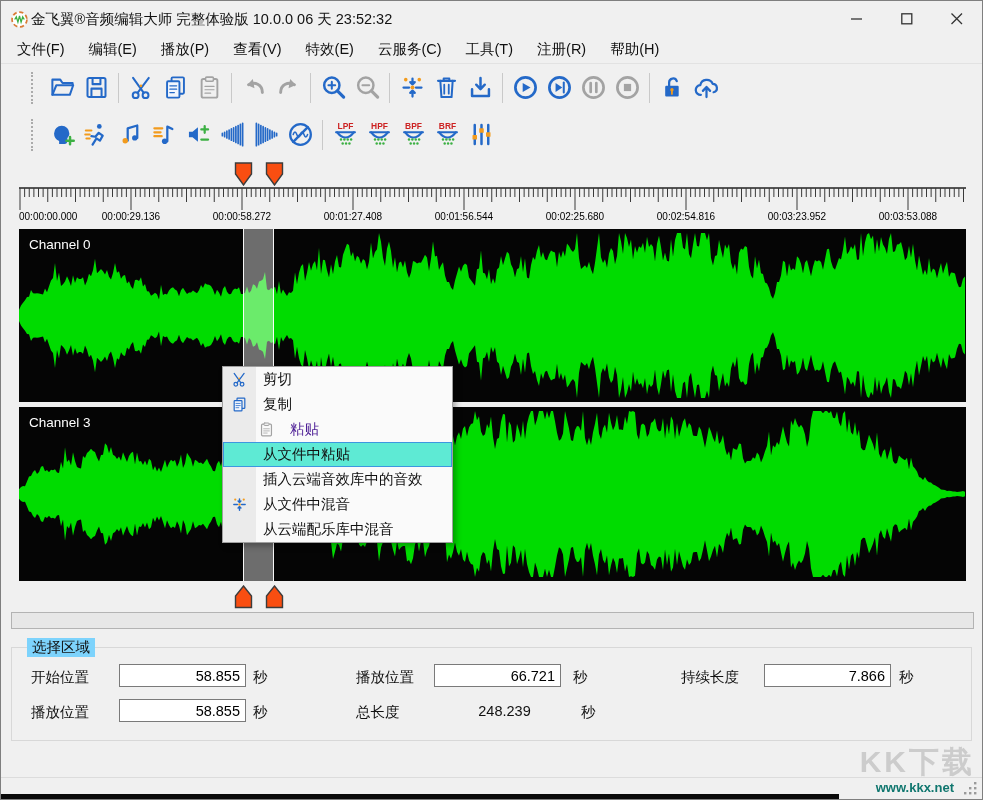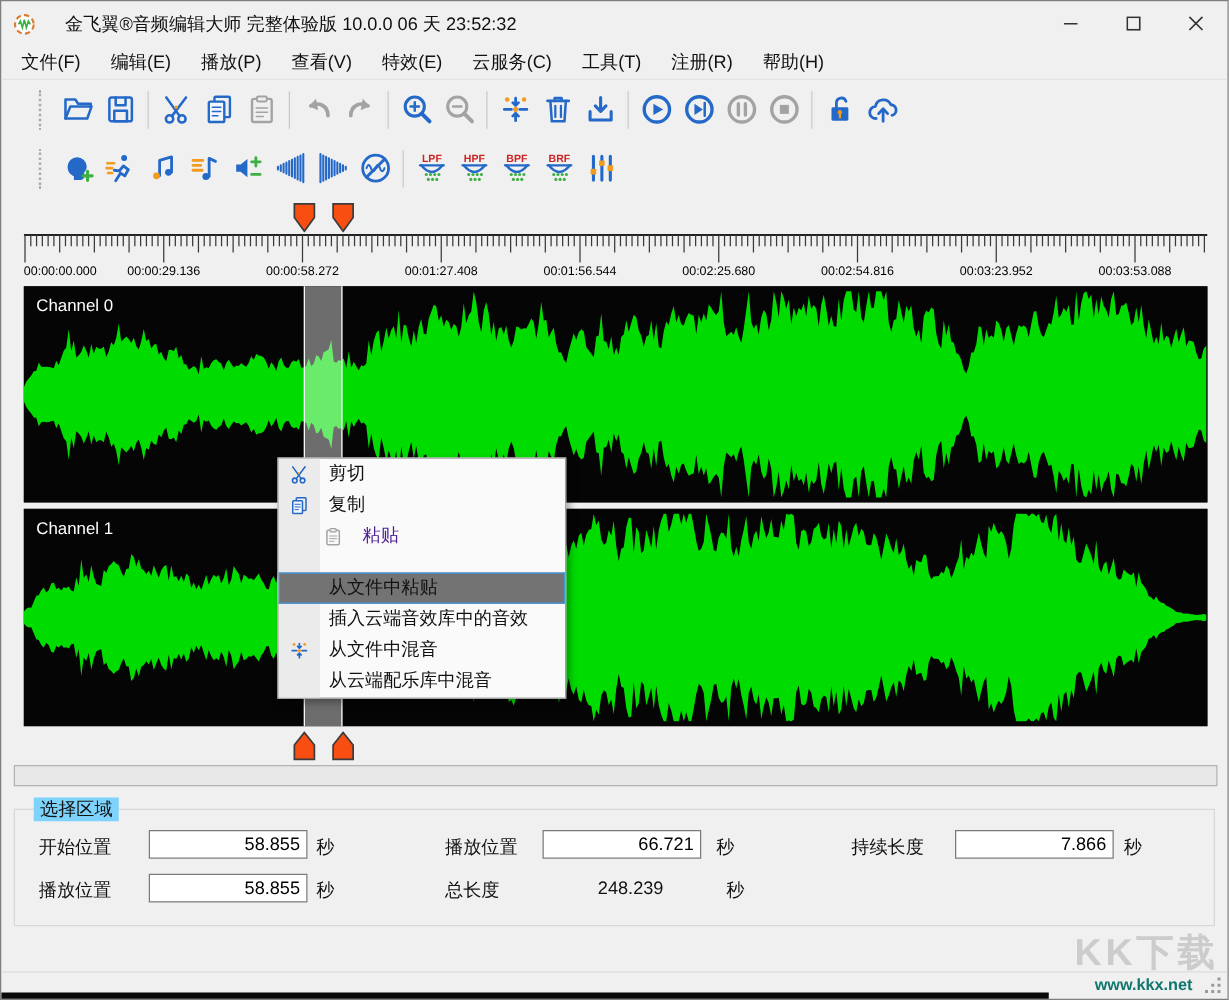--- a/index.html
+++ b/index.html
@@ -1,21 +1,21 @@
 <!DOCTYPE html>
 <html><head>
 <meta charset="utf-8">
 <style>
   html,body{margin:0;padding:0;background:#9a9a9a;}
   .window{position:relative;width:983px;height:800px;background:#f0f0f0;border:1px solid #7f7f7f;
     box-sizing:border-box;overflow:hidden;font-family:"Liberation Sans","DejaVu Sans",sans-serif;color:#111;}
   
   .titlebar{position:absolute;top:0;left:0;right:0;height:36px;display:flex;align-items:center;padding-left:10px;}
   .app-icon{width:17px;height:17px;display:inline-block;}
-  .title-text{font-size:14.5px;margin-left:24px;white-space:nowrap;}
+  .title-text{font-size:14.5px;margin-left:3px;white-space:nowrap;}
   .win-controls{position:absolute;right:0;top:0;height:36px;display:flex;}
   .win-btn{width:50px;height:36px;display:flex;align-items:center;justify-content:center;}
   
   .menubar{position:absolute;top:36px;left:0;right:0;height:26px;display:flex;align-items:flex-start;
     padding-left:4px;font-size:14.5px;border-bottom:1px solid #e2e2e2;}
   .menu-item{padding:3px 12px;cursor:default;}
   
   .toolbar{position:absolute;left:0;right:0;display:flex;align-items:center;padding-left:8px;margin-left:20px;}
   .toolbar1{top:63px;height:47px;}
   .toolbar2{top:110px;height:47px;}
@@ -41,21 +41,21 @@
   .field-label,.field-unit,.field-value{position:absolute;font-size:14.5px;}
   .field-input{position:absolute;width:127px;height:23px;border:1px solid #7a7a7a;background:#fff;
     font-size:14.5px;text-align:right;padding:0 5px;box-sizing:border-box;
     font-family:"Liberation Sans","DejaVu Sans",sans-serif;}
   .field-value{width:127px;text-align:right;}
   
   .context-menu{position:absolute;left:221px;top:365px;width:229px;background:#fafafa;
     border:1px solid #9f9f9f;box-shadow:3px 3px 6px rgba(0,0,0,0.3);z-index:20;}
   .context-menu::before{content:'';position:absolute;left:0;top:0;bottom:0;width:33px;background:#ebebeb;}
   .cm-item{position:relative;z-index:1;height:25px;line-height:25px;font-size:14.5px;}
-  .cm-item.selected{background:#737373;outline:1px solid #3d97e0;outline-offset:-1px;margin-top:16px;}
+  .cm-item.selected{background:#5eead4;outline:1px solid #3d97e0;outline-offset:-1px;}
   .cm-item.disabled{color:#4c1d95;margin-left:27px;}
   .cm-icon{position:absolute;left:8px;top:4px;width:17px;height:17px;}
   .cm-label{margin-left:40px;white-space:nowrap;}
   
   .status-sep{position:absolute;left:0;right:0;top:776px;border-top:1px solid #dcdcdc;}
   .resize-grip{position:absolute;right:4px;top:780px;}
   .watermark1{position:absolute;right:7px;top:741px;font-size:30px;font-weight:bold;color:#cccccc;
     letter-spacing:3px;z-index:15;}
   .watermark2{position:absolute;right:28px;top:779px;font-size:13px;font-weight:bold;color:#0f766e;z-index:15;}
   .bottom-strip{position:absolute;left:0;top:793px;width:838px;height:7px;background:#0a0a0a;overflow:hidden;}
@@ -715,21 +715,21 @@
       </svg></div>
 
   <div class="wave-panel" id="ch0">
     <span class="ch-label">Channel 0</span>
     <svg id="wave0" width="947" height="173">
         <rect width="947" height="173" fill="#050505"></rect>
         <path d="M0 81.0 L0 81.0 L2 76.4 L4 73.7 L6 71.3 L8 68.0 L10 67.8 L12 61.0 L14 64.3 L16 64.6 L18 64.3 L20 64.5 L22 65.0 L24 65.5 L26 59.5 L28 63.2 L30 57.2 L32 51.5 L34 49.0 L36 34.1 L38 51.9 L40 43.4 L42 57.0 L44 55.2 L46 52.6 L48 47.2 L50 51.4 L52 57.1 L54 46.2 L56 53.9 L58 48.3 L60 49.9 L62 49.9 L64 48.2 L66 56.6 L68 52.0 L70 44.7 L72 47.3 L74 41.2 L76 29.8 L78 44.3 L80 42.2 L82 40.1 L84 42.2 L86 45.4 L88 41.1 L90 47.7 L92 50.5 L94 43.9 L96 34.1 L98 43.7 L100 42.2 L102 49.7 L104 46.8 L106 46.0 L108 54.5 L110 52.3 L112 57.5 L114 60.0 L116 51.0 L118 50.7 L120 52.0 L122 48.3 L124 57.6 L126 54.9 L128 62.2 L130 62.6 L132 66.7 L134 65.4 L136 63.8 L138 65.3 L140 70.6 L142 55.8 L144 66.0 L146 64.7 L148 65.6 L150 61.4 L152 59.2 L154 58.3 L156 60.5 L158 61.8 L160 67.2 L162 61.3 L164 58.8 L166 62.1 L168 64.9 L170 63.5 L172 63.6 L174 61.6 L176 63.1 L178 64.3 L180 61.2 L182 56.0 L184 59.0 L186 54.2 L188 55.4 L190 55.7 L192 56.9 L194 60.5 L196 65.9 L198 60.8 L200 63.4 L202 67.8 L204 59.7 L206 56.9 L208 62.8 L210 65.2 L212 65.1 L214 60.9 L216 59.4 L218 60.3 L220 58.2 L222 65.1 L224 64.9 L226 63.7 L228 57.6 L230 63.9 L232 61.8 L234 55.2 L236 56.2 L238 59.8 L240 52.5 L242 51.7 L244 50.2 L246 43.0 L248 60.2 L250 61.2 L252 58.9 L254 59.8 L256 57.8 L258 65.3 L260 51.9 L262 65.1 L264 60.4 L266 64.0 L268 67.1 L270 63.2 L272 64.0 L274 61.7 L276 43.2 L278 55.3 L280 43.8 L282 37.3 L284 35.1 L286 52.1 L288 43.7 L290 32.9 L292 41.7 L294 35.0 L296 31.9 L298 41.3 L300 18.7 L302 45.1 L304 30.7 L306 31.3 L308 41.2 L310 48.4 L312 35.3 L314 45.3 L316 32.6 L318 26.1 L320 37.9 L322 38.5 L324 25.7 L326 20.3 L328 14.7 L330 16.0 L332 27.5 L334 23.1 L336 32.5 L338 26.8 L340 28.6 L342 34.8 L344 30.1 L346 31.7 L348 40.4 L350 32.7 L352 13.4 L354 29.6 L356 22.9 L358 20.2 L360 4.0 L362 12.8 L364 28.8 L366 36.9 L368 19.5 L370 12.6 L372 22.1 L374 39.1 L376 28.3 L378 43.5 L380 33.7 L382 32.6 L384 38.6 L386 31.4 L388 43.3 L390 48.9 L392 43.5 L394 32.1 L396 32.8 L398 34.6 L400 33.6 L402 33.8 L404 30.1 L406 25.8 L408 28.5 L410 42.1 L412 29.7 L414 12.3 L416 27.5 L418 26.8 L420 41.0 L422 36.6 L424 33.2 L426 46.4 L428 53.0 L430 53.0 L432 58.5 L434 61.1 L436 51.5 L438 44.5 L440 37.6 L442 42.8 L444 36.8 L446 34.4 L448 35.9 L450 48.5 L452 51.3 L454 54.0 L456 56.8 L458 40.2 L460 39.4 L462 21.3 L464 43.8 L466 44.4 L468 50.3 L470 39.9 L472 55.3 L474 49.2 L476 54.7 L478 40.6 L480 38.6 L482 27.1 L484 36.3 L486 29.4 L488 22.8 L490 24.7 L492 35.3 L494 39.6 L496 48.6 L498 40.3 L500 39.0 L502 27.1 L504 43.2 L506 29.3 L508 48.5 L510 49.5 L512 36.0 L514 28.1 L516 30.9 L518 21.7 L520 16.0 L522 28.7 L524 23.0 L526 30.3 L528 31.3 L530 25.4 L532 21.4 L534 22.7 L536 23.5 L538 38.3 L540 22.8 L542 28.9 L544 21.6 L546 27.5 L548 14.5 L550 17.1 L552 20.7 L554 22.9 L556 20.0 L558 4.0 L560 28.9 L562 40.0 L564 38.2 L566 36.3 L568 38.9 L570 32.7 L572 40.4 L574 45.3 L576 33.8 L578 18.9 L580 4.0 L582 28.3 L584 33.9 L586 30.2 L588 38.7 L590 24.8 L592 19.0 L594 21.9 L596 35.3 L598 27.0 L600 4.0 L602 12.3 L604 24.9 L606 4.0 L608 9.0 L610 17.9 L612 10.6 L614 30.5 L616 17.0 L618 23.7 L620 17.2 L622 19.1 L624 13.8 L626 24.0 L628 7.8 L630 18.1 L632 14.9 L634 17.8 L636 32.4 L638 14.7 L640 6.8 L642 18.0 L644 31.5 L646 23.5 L648 31.7 L650 32.6 L652 9.9 L654 27.8 L656 11.0 L658 4.0 L660 4.0 L662 4.0 L664 18.8 L666 20.6 L668 4.0 L670 25.0 L672 29.2 L674 15.7 L676 4.0 L678 17.1 L680 17.4 L682 4.0 L684 4.0 L686 4.0 L688 11.2 L690 4.0 L692 28.9 L694 36.6 L696 27.1 L698 26.2 L700 10.8 L702 20.4 L704 29.1 L706 15.6 L708 20.1 L710 15.1 L712 33.6 L714 40.4 L716 34.5 L718 45.7 L720 24.0 L722 19.5 L724 20.7 L726 17.0 L728 18.3 L730 37.8 L732 46.4 L734 49.5 L736 27.2 L738 39.4 L740 30.5 L742 44.3 L744 45.0 L746 53.4 L748 54.5 L750 58.9 L752 66.6 L754 69.7 L756 64.0 L758 52.9 L760 53.0 L762 46.4 L764 31.7 L766 33.0 L768 47.4 L770 34.3 L772 41.4 L774 39.2 L776 41.1 L778 27.3 L780 29.5 L782 34.7 L784 44.4 L786 33.6 L788 30.9 L790 39.1 L792 47.3 L794 37.7 L796 30.9 L798 32.5 L800 31.3 L802 33.0 L804 40.7 L806 30.2 L808 20.3 L810 19.7 L812 32.2 L814 38.5 L816 40.7 L818 35.0 L820 29.1 L822 30.5 L824 20.8 L826 7.5 L828 25.3 L830 22.5 L832 17.2 L834 20.6 L836 15.0 L838 30.8 L840 30.6 L842 4.0 L844 27.2 L846 13.3 L848 5.4 L850 4.0 L852 10.2 L854 6.5 L856 25.6 L858 10.3 L860 22.4 L862 8.0 L864 15.6 L866 18.9 L868 25.0 L870 10.0 L872 4.0 L874 23.0 L876 22.2 L878 15.5 L880 15.2 L882 13.0 L884 21.1 L886 31.3 L888 28.5 L890 16.7 L892 28.8 L894 14.7 L896 31.3 L898 41.6 L900 26.4 L902 36.1 L904 46.1 L906 40.4 L908 46.2 L910 29.0 L912 44.1 L914 39.6 L916 41.0 L918 49.3 L920 40.9 L922 33.9 L924 44.7 L926 37.9 L928 32.8 L930 47.9 L932 43.4 L934 43.8 L936 44.6 L938 53.2 L940 58.3 L942 57.8 L944 49.7 L946 47.6 L946 125.4 L944 123.3 L942 115.2 L940 114.7 L938 119.8 L936 128.4 L934 129.2 L932 129.6 L930 125.1 L928 140.2 L926 135.1 L924 128.3 L922 139.1 L920 132.1 L918 123.7 L916 132.0 L914 133.4 L912 128.9 L910 144.0 L908 126.8 L906 132.6 L904 126.9 L902 136.9 L900 146.6 L898 131.4 L896 141.7 L894 158.3 L892 144.2 L890 156.3 L888 144.5 L886 141.7 L884 151.9 L882 160.0 L880 157.8 L878 157.5 L876 150.8 L874 150.0 L872 169.0 L870 163.0 L868 148.0 L866 154.1 L864 157.4 L862 165.0 L860 150.6 L858 162.7 L856 147.4 L854 166.5 L852 162.8 L850 169.0 L848 167.6 L846 159.7 L844 145.8 L842 169.0 L840 142.4 L838 142.2 L836 158.0 L834 152.4 L832 155.8 L830 150.5 L828 147.7 L826 165.5 L824 152.2 L822 142.5 L820 143.9 L818 138.0 L816 132.3 L814 134.5 L812 140.8 L810 153.3 L808 152.7 L806 142.8 L804 132.3 L802 140.0 L800 141.7 L798 140.5 L796 142.1 L794 135.3 L792 125.7 L790 133.9 L788 142.1 L786 139.4 L784 128.6 L782 138.3 L780 143.5 L778 145.7 L776 131.9 L774 133.8 L772 131.6 L770 138.7 L768 125.6 L766 140.0 L764 141.3 L762 126.6 L760 120.0 L758 120.1 L756 109.0 L754 103.3 L752 106.4 L750 114.1 L748 118.5 L746 119.6 L744 128.0 L742 128.7 L740 142.5 L738 133.6 L736 145.8 L734 123.5 L732 126.6 L730 135.2 L728 154.7 L726 156.0 L724 152.3 L722 153.5 L720 149.0 L718 127.3 L716 138.5 L714 132.6 L712 139.4 L710 157.9 L708 152.9 L706 157.4 L704 143.9 L702 152.6 L700 162.2 L698 146.8 L696 145.9 L694 136.4 L692 144.1 L690 169.0 L688 161.8 L686 169.0 L684 169.0 L682 169.0 L680 155.6 L678 155.9 L676 169.0 L674 157.3 L672 143.8 L670 148.0 L668 169.0 L666 152.4 L664 154.2 L662 169.0 L660 169.0 L658 169.0 L656 162.0 L654 145.2 L652 163.1 L650 140.4 L648 141.3 L646 149.5 L644 141.5 L642 155.0 L640 166.2 L638 158.3 L636 140.6 L634 155.2 L632 158.1 L630 154.9 L628 165.2 L626 149.0 L624 159.2 L622 153.9 L620 155.8 L618 149.3 L616 156.0 L614 142.5 L612 162.4 L610 155.1 L608 164.0 L606 169.0 L604 148.1 L602 160.7 L600 169.0 L598 146.0 L596 137.7 L594 151.1 L592 154.0 L590 148.2 L588 134.3 L586 142.8 L584 139.1 L582 144.7 L580 169.0 L578 154.1 L576 139.2 L574 127.7 L572 132.6 L570 140.3 L568 134.1 L566 136.7 L564 134.8 L562 133.0 L560 144.1 L558 169.0 L556 153.0 L554 150.1 L552 152.3 L550 155.9 L548 158.5 L546 145.5 L544 151.4 L542 144.1 L540 150.2 L538 134.7 L536 149.5 L534 150.3 L532 151.6 L530 147.6 L528 141.7 L526 142.7 L524 150.0 L522 144.3 L520 157.0 L518 151.3 L516 142.1 L514 144.9 L512 137.0 L510 123.5 L508 124.5 L506 143.7 L504 129.8 L502 145.9 L500 134.0 L498 132.7 L496 124.4 L494 133.4 L492 137.7 L490 148.3 L488 150.2 L486 143.6 L484 136.7 L482 145.9 L480 134.4 L478 132.4 L476 118.3 L474 123.8 L472 117.7 L470 133.1 L468 122.7 L466 128.6 L464 129.2 L462 151.7 L460 133.6 L458 132.8 L456 116.2 L454 119.0 L452 121.7 L450 124.5 L448 137.1 L446 138.6 L444 136.2 L442 130.2 L440 135.4 L438 128.5 L436 121.5 L434 111.9 L432 114.5 L430 120.0 L428 120.0 L426 126.6 L424 139.8 L422 136.4 L420 132.0 L418 146.2 L416 145.5 L414 160.7 L412 143.3 L410 130.9 L408 144.5 L406 147.2 L404 142.9 L402 139.2 L400 139.4 L398 138.4 L396 140.2 L394 140.9 L392 129.5 L390 124.1 L388 129.7 L386 141.6 L384 134.4 L382 140.4 L380 139.3 L378 129.5 L376 144.7 L374 133.9 L372 150.9 L370 160.4 L368 153.5 L366 136.1 L364 144.2 L362 160.2 L360 169.0 L358 152.8 L356 150.1 L354 143.4 L352 159.6 L350 140.3 L348 132.6 L346 141.3 L344 142.9 L342 138.2 L340 144.4 L338 146.2 L336 140.5 L334 149.9 L332 145.5 L330 157.0 L328 158.3 L326 152.7 L324 147.3 L322 134.5 L320 135.1 L318 146.9 L316 140.4 L314 127.7 L312 137.7 L310 124.6 L308 131.8 L306 141.7 L304 142.3 L302 127.9 L300 154.3 L298 131.7 L296 141.1 L294 138.0 L292 131.3 L290 140.1 L288 129.3 L286 120.9 L284 137.9 L282 135.7 L280 129.2 L278 117.7 L276 129.8 L274 111.3 L272 109.0 L270 109.8 L268 105.9 L266 109.0 L264 112.6 L262 107.9 L260 121.1 L258 107.7 L256 115.2 L254 113.2 L252 114.1 L250 111.8 L248 112.8 L246 130.0 L244 122.8 L242 121.3 L240 120.5 L238 113.2 L236 116.8 L234 117.8 L232 111.2 L230 109.1 L228 115.4 L226 109.3 L224 108.1 L222 107.9 L220 114.8 L218 112.7 L216 113.6 L214 112.1 L212 107.9 L210 107.8 L208 110.2 L206 116.1 L204 113.3 L202 105.2 L200 109.6 L198 112.2 L196 107.1 L194 112.5 L192 116.1 L190 117.3 L188 117.6 L186 118.8 L184 114.0 L182 117.0 L180 111.8 L178 108.7 L176 109.9 L174 111.4 L172 109.4 L170 109.5 L168 108.1 L166 110.9 L164 114.2 L162 111.7 L160 105.8 L158 111.2 L156 112.5 L154 114.7 L152 113.8 L150 111.6 L148 107.4 L146 108.3 L144 107.0 L142 117.2 L140 102.4 L138 107.7 L136 109.2 L134 107.6 L132 106.3 L130 110.4 L128 110.8 L126 118.1 L124 115.4 L122 124.7 L120 121.0 L118 122.3 L116 122.0 L114 113.0 L112 115.5 L110 120.7 L108 118.5 L106 127.0 L104 126.2 L102 123.3 L100 130.8 L98 129.3 L96 138.9 L94 129.1 L92 122.5 L90 125.3 L88 131.9 L86 127.6 L84 130.8 L82 132.9 L80 130.8 L78 128.7 L76 143.2 L74 131.8 L72 125.7 L70 128.3 L68 121.0 L66 116.4 L64 124.8 L62 123.1 L60 123.1 L58 124.7 L56 119.1 L54 126.8 L52 115.9 L50 121.6 L48 125.8 L46 120.4 L44 117.8 L42 116.0 L40 129.6 L38 121.1 L36 138.9 L34 124.0 L32 121.5 L30 115.8 L28 109.8 L26 113.5 L24 107.5 L22 108.0 L20 108.5 L18 108.7 L16 108.4 L14 108.7 L12 112.0 L10 105.2 L8 105.0 L6 101.7 L4 99.3 L2 96.6 L0 92.0 Z" fill="#00dc00"></path>
       </svg>
   </div>
   <div class="wave-panel" id="ch1">
-    <span class="ch-label">Channel 1</span>
+    <span class="ch-label">Channel 3</span>
     <svg id="wave1" width="947" height="174">
         <rect width="947" height="174" fill="#050505"></rect>
         <path d="M0 82.3 L0 82.3 L2 80.0 L4 79.0 L6 79.2 L8 74.4 L10 69.6 L12 69.1 L14 65.1 L16 63.0 L18 66.9 L20 64.9 L22 59.7 L24 58.9 L26 64.2 L28 63.1 L30 65.3 L32 62.8 L34 63.3 L36 62.2 L38 65.6 L40 66.1 L42 54.8 L44 61.6 L46 40.2 L48 55.1 L50 52.5 L52 58.6 L54 45.2 L56 54.0 L58 59.9 L60 61.0 L62 61.6 L64 49.0 L66 51.1 L68 45.9 L70 44.2 L72 41.8 L74 44.0 L76 45.0 L78 50.5 L80 54.4 L82 48.1 L84 47.8 L86 36.3 L88 38.4 L90 46.2 L92 40.1 L94 47.7 L96 49.1 L98 52.1 L100 49.5 L102 53.8 L104 45.2 L106 50.3 L108 55.1 L110 49.1 L112 46.1 L114 44.7 L116 57.4 L118 45.4 L120 54.6 L122 53.9 L124 57.9 L126 53.4 L128 58.5 L130 51.7 L132 53.8 L134 63.2 L136 58.9 L138 64.4 L140 60.6 L142 65.0 L144 59.1 L146 52.8 L148 60.8 L150 56.1 L152 52.8 L154 54.5 L156 52.9 L158 59.8 L160 55.4 L162 47.5 L164 61.1 L166 56.6 L168 45.7 L170 49.1 L172 51.9 L174 59.7 L176 52.8 L178 53.9 L180 56.1 L182 55.6 L184 57.2 L186 54.4 L188 51.8 L190 56.6 L192 59.5 L194 63.9 L196 64.3 L198 56.7 L200 53.8 L202 59.3 L204 49.6 L206 60.5 L208 63.8 L210 68.7 L212 71.1 L214 65.7 L216 68.4 L218 67.1 L220 65.3 L222 69.1 L224 62.1 L226 56.9 L228 54.4 L230 62.6 L232 66.7 L234 65.3 L236 67.7 L238 57.8 L240 44.7 L242 50.9 L244 54.0 L246 57.2 L248 51.2 L250 57.2 L252 57.7 L254 55.9 L256 58.4 L258 62.4 L260 59.3 L262 63.9 L264 53.9 L266 51.4 L268 46.5 L270 59.3 L272 60.2 L274 56.6 L276 56.4 L278 54.4 L280 43.8 L282 52.8 L284 46.0 L286 42.6 L288 46.0 L290 40.9 L292 46.3 L294 45.2 L296 50.5 L298 39.8 L300 56.0 L302 50.5 L304 49.7 L306 48.2 L308 41.7 L310 47.5 L312 39.3 L314 22.1 L316 29.2 L318 37.5 L320 35.9 L322 29.4 L324 41.9 L326 45.2 L328 50.4 L330 54.6 L332 49.0 L334 46.8 L336 37.9 L338 48.4 L340 36.5 L342 34.2 L344 36.2 L346 33.9 L348 39.6 L350 52.5 L352 45.5 L354 42.1 L356 37.6 L358 39.4 L360 19.4 L362 33.4 L364 38.9 L366 41.3 L368 43.8 L370 39.3 L372 39.6 L374 31.2 L376 24.6 L378 39.7 L380 31.1 L382 33.8 L384 35.1 L386 34.9 L388 19.5 L390 21.1 L392 16.7 L394 22.7 L396 36.5 L398 41.2 L400 29.6 L402 39.8 L404 40.2 L406 23.8 L408 31.1 L410 35.1 L412 44.2 L414 43.6 L416 43.0 L418 43.6 L420 49.5 L422 51.7 L424 45.9 L426 46.9 L428 18.7 L430 26.5 L432 22.2 L434 28.9 L436 38.5 L438 29.3 L440 25.2 L442 32.0 L444 21.5 L446 19.0 L448 29.3 L450 20.6 L452 16.9 L454 16.2 L456 4.0 L458 13.2 L460 9.3 L462 24.4 L464 28.9 L466 27.2 L468 17.0 L470 21.5 L472 9.6 L474 30.0 L476 42.0 L478 31.9 L480 30.7 L482 14.7 L484 7.0 L486 7.6 L488 35.6 L490 14.5 L492 18.3 L494 35.8 L496 33.2 L498 16.7 L500 23.2 L502 31.1 L504 13.7 L506 32.3 L508 17.1 L510 9.1 L512 4.0 L514 4.0 L516 18.6 L518 12.6 L520 4.0 L522 4.0 L524 4.0 L526 12.6 L528 4.0 L530 11.2 L532 4.0 L534 4.0 L536 14.3 L538 25.7 L540 33.8 L542 32.0 L544 26.6 L546 4.0 L548 12.8 L550 21.5 L552 33.2 L554 34.1 L556 22.9 L558 18.9 L560 19.6 L562 23.9 L564 4.0 L566 31.1 L568 38.3 L570 30.4 L572 37.9 L574 25.2 L576 16.7 L578 5.7 L580 26.6 L582 31.9 L584 21.2 L586 17.5 L588 25.7 L590 5.8 L592 15.8 L594 23.3 L596 18.7 L598 8.1 L600 22.4 L602 22.5 L604 22.9 L606 9.4 L608 17.0 L610 4.0 L612 4.7 L614 4.0 L616 5.3 L618 27.6 L620 32.7 L622 17.9 L624 16.6 L626 18.4 L628 30.0 L630 26.8 L632 15.9 L634 14.5 L636 11.2 L638 21.5 L640 24.6 L642 23.4 L644 11.1 L646 31.8 L648 16.1 L650 27.6 L652 9.3 L654 13.5 L656 32.2 L658 16.1 L660 29.8 L662 22.3 L664 14.5 L666 11.2 L668 21.7 L670 16.0 L672 18.4 L674 28.4 L676 29.1 L678 29.0 L680 19.4 L682 22.8 L684 31.2 L686 40.8 L688 30.6 L690 19.8 L692 24.6 L694 31.1 L696 35.3 L698 23.4 L700 36.9 L702 34.6 L704 28.0 L706 41.0 L708 48.2 L710 44.3 L712 53.6 L714 41.0 L716 42.2 L718 42.8 L720 36.5 L722 37.0 L724 51.3 L726 56.4 L728 54.1 L730 54.0 L732 53.7 L734 50.3 L736 51.8 L738 45.6 L740 47.9 L742 55.5 L744 50.8 L746 44.2 L748 39.1 L750 24.4 L752 48.5 L754 38.3 L756 40.6 L758 35.0 L760 38.0 L762 28.5 L764 19.2 L766 28.0 L768 35.6 L770 39.5 L772 13.5 L774 18.5 L776 11.1 L778 16.7 L780 20.4 L782 17.8 L784 21.0 L786 27.5 L788 40.0 L790 32.2 L792 12.8 L794 4.0 L796 4.0 L798 4.0 L800 4.1 L802 4.0 L804 6.2 L806 4.0 L808 4.0 L810 6.2 L812 4.0 L814 10.7 L816 11.3 L818 4.6 L820 15.4 L822 19.4 L824 6.6 L826 4.0 L828 25.7 L830 11.6 L832 25.2 L834 27.8 L836 15.0 L838 29.2 L840 22.4 L842 40.7 L844 43.2 L846 43.0 L848 35.4 L850 27.7 L852 32.2 L854 37.2 L856 44.1 L858 25.2 L860 46.4 L862 51.1 L864 44.3 L866 42.0 L868 52.7 L870 46.2 L872 39.3 L874 54.0 L876 56.7 L878 55.9 L880 48.5 L882 50.6 L884 52.1 L886 53.2 L888 50.8 L890 62.5 L892 50.5 L894 59.2 L896 61.6 L898 64.5 L900 70.0 L902 70.7 L904 73.1 L906 70.1 L908 73.5 L910 75.2 L912 75.4 L914 77.5 L916 78.3 L918 79.6 L920 80.7 L922 82.6 L924 82.7 L926 83.0 L928 83.9 L930 83.7 L932 83.9 L934 84.4 L936 84.6 L938 85.0 L940 84.8 L942 84.6 L944 84.1 L946 84.7 L946 89.3 L944 89.9 L942 89.4 L940 89.2 L938 89.0 L936 89.4 L934 89.6 L932 90.1 L930 90.3 L928 90.1 L926 91.0 L924 91.3 L922 91.4 L920 93.3 L918 94.4 L916 95.7 L914 96.5 L912 98.6 L910 98.8 L908 100.5 L906 103.9 L904 100.9 L902 103.3 L900 104.0 L898 109.5 L896 112.4 L894 114.8 L892 123.5 L890 111.5 L888 123.2 L886 120.8 L884 121.9 L882 123.4 L880 125.5 L878 118.1 L876 117.3 L874 120.0 L872 134.7 L870 127.8 L868 121.3 L866 132.0 L864 129.7 L862 122.9 L860 127.6 L858 148.8 L856 129.9 L854 136.8 L852 141.8 L850 146.3 L848 138.6 L846 131.0 L844 130.8 L842 133.3 L840 151.6 L838 144.8 L836 159.0 L834 146.2 L832 148.8 L830 162.4 L828 148.3 L826 170.0 L824 167.4 L822 154.6 L820 158.6 L818 169.4 L816 162.7 L814 163.3 L812 170.0 L810 167.8 L808 170.0 L806 170.0 L804 167.8 L802 170.0 L800 169.9 L798 170.0 L796 170.0 L794 170.0 L792 161.2 L790 141.8 L788 134.0 L786 146.5 L784 153.0 L782 156.2 L780 153.6 L778 157.3 L776 162.9 L774 155.5 L772 160.5 L770 134.5 L768 138.4 L766 146.0 L764 154.8 L762 145.5 L760 136.0 L758 139.0 L756 133.4 L754 135.7 L752 125.5 L750 149.6 L748 134.9 L746 129.8 L744 123.2 L742 118.5 L740 126.1 L738 128.4 L736 122.2 L734 123.7 L732 120.3 L730 120.0 L728 119.9 L726 117.6 L724 122.7 L722 137.0 L720 137.5 L718 131.2 L716 131.8 L714 133.0 L712 120.4 L710 129.7 L708 125.8 L706 133.0 L704 146.0 L702 139.4 L700 137.1 L698 150.6 L696 138.7 L694 142.9 L692 149.4 L690 154.2 L688 143.4 L686 133.2 L684 142.8 L682 151.2 L680 154.6 L678 145.0 L676 144.9 L674 145.6 L672 155.6 L670 158.0 L668 152.3 L666 162.8 L664 159.5 L662 151.7 L660 144.2 L658 157.9 L656 141.8 L654 160.5 L652 164.7 L650 146.4 L648 157.9 L646 142.2 L644 162.9 L642 150.6 L640 149.4 L638 152.5 L636 162.8 L634 159.5 L632 158.1 L630 147.2 L628 144.0 L626 155.6 L624 157.4 L622 156.1 L620 141.3 L618 146.4 L616 168.7 L614 170.0 L612 169.3 L610 170.0 L608 157.0 L606 164.6 L604 151.1 L602 151.5 L600 151.6 L598 165.9 L596 155.3 L594 150.7 L592 158.2 L590 168.2 L588 148.3 L586 156.5 L584 152.8 L582 142.1 L580 147.4 L578 168.3 L576 157.3 L574 148.8 L572 136.1 L570 143.6 L568 135.7 L566 142.9 L564 170.0 L562 150.1 L560 154.4 L558 155.1 L556 151.1 L554 139.9 L552 140.8 L550 152.5 L548 161.2 L546 170.0 L544 147.4 L542 142.0 L540 140.2 L538 148.3 L536 159.7 L534 170.0 L532 170.0 L530 162.8 L528 170.0 L526 161.4 L524 170.0 L522 170.0 L520 170.0 L518 161.4 L516 155.4 L514 170.0 L512 170.0 L510 164.9 L508 156.9 L506 141.7 L504 160.3 L502 142.9 L500 150.8 L498 157.3 L496 140.8 L494 138.2 L492 155.7 L490 159.5 L488 138.4 L486 166.4 L484 167.0 L482 159.3 L480 143.3 L478 142.1 L476 132.0 L474 144.0 L472 164.4 L470 152.5 L468 157.0 L466 146.8 L464 145.1 L462 149.6 L460 164.7 L458 160.8 L456 170.0 L454 157.8 L452 157.1 L450 153.4 L448 144.7 L446 155.0 L444 152.5 L442 142.0 L440 148.8 L438 144.7 L436 135.5 L434 145.1 L432 151.8 L430 147.5 L428 155.3 L426 127.1 L424 128.1 L422 122.3 L420 124.5 L418 130.4 L416 131.0 L414 130.4 L412 129.8 L410 138.9 L408 142.9 L406 150.2 L404 133.8 L402 134.2 L400 144.4 L398 132.8 L396 137.5 L394 151.3 L392 157.3 L390 152.9 L388 154.5 L386 139.1 L384 138.9 L382 140.2 L380 142.9 L378 134.3 L376 149.4 L374 142.8 L372 134.4 L370 134.7 L368 130.2 L366 132.7 L364 135.1 L362 140.6 L360 154.6 L358 134.6 L356 136.4 L354 131.9 L352 128.5 L350 121.5 L348 134.4 L346 140.1 L344 137.8 L342 139.8 L340 137.5 L338 125.6 L336 136.1 L334 127.2 L332 125.0 L330 119.4 L328 123.6 L326 128.8 L324 132.1 L322 144.6 L320 138.1 L318 136.5 L316 144.8 L314 151.9 L312 134.7 L310 126.5 L308 132.3 L306 125.8 L304 124.3 L302 123.5 L300 118.0 L298 134.2 L296 123.5 L294 128.8 L292 127.7 L290 133.1 L288 128.0 L286 131.4 L284 128.0 L282 121.2 L280 130.2 L278 119.6 L276 117.6 L274 117.4 L272 113.8 L270 114.7 L268 127.5 L266 122.6 L264 120.1 L262 110.1 L260 114.7 L258 111.6 L256 115.6 L254 118.1 L252 116.3 L250 116.8 L248 122.8 L246 116.8 L244 120.0 L242 123.1 L240 129.3 L238 116.2 L236 106.3 L234 108.7 L232 107.3 L230 111.4 L228 119.6 L226 117.1 L224 111.9 L222 104.9 L220 108.7 L218 106.9 L216 105.6 L214 108.3 L212 102.9 L210 105.3 L208 110.2 L206 113.5 L204 124.4 L202 114.7 L200 120.2 L198 117.3 L196 109.7 L194 110.1 L192 114.5 L190 117.4 L188 122.2 L186 119.6 L184 116.8 L182 118.4 L180 117.9 L178 120.1 L176 121.2 L174 114.3 L172 122.1 L170 124.9 L168 128.3 L166 117.4 L164 112.9 L162 126.5 L160 118.6 L158 114.2 L156 121.1 L154 119.5 L152 121.2 L150 117.9 L148 113.2 L146 121.2 L144 114.9 L142 109.0 L140 113.4 L138 109.6 L136 115.1 L134 110.8 L132 120.2 L130 122.3 L128 115.5 L126 120.6 L124 116.1 L122 120.1 L120 119.4 L118 128.6 L116 116.6 L114 129.3 L112 127.9 L110 124.9 L108 118.9 L106 123.7 L104 128.8 L102 120.2 L100 124.5 L98 121.9 L96 124.9 L94 126.3 L92 133.9 L90 127.8 L88 135.6 L86 137.7 L84 126.2 L82 125.9 L80 119.6 L78 123.5 L76 129.0 L74 130.0 L72 132.2 L70 129.8 L68 128.1 L66 122.9 L64 125.0 L62 112.4 L60 113.0 L58 114.1 L56 120.0 L54 128.8 L52 115.4 L50 121.5 L48 118.9 L46 133.8 L44 112.4 L42 119.2 L40 107.9 L38 108.4 L36 111.8 L34 110.7 L32 111.2 L30 108.7 L28 110.9 L26 109.8 L24 115.1 L22 114.3 L20 109.1 L18 107.1 L16 111.0 L14 108.9 L12 104.9 L10 104.4 L8 99.6 L6 94.8 L4 95.0 L2 94.0 L0 91.7 Z" fill="#00dc00"></path>
       </svg>
   </div>
   <div class="selection-overlay"></div>
   <div class="play-cursor" style="left:242px;"></div>
   <div class="play-cursor" style="left:272px;"></div>
 
   <div class="marker" style="left:233px;top:584px;">

